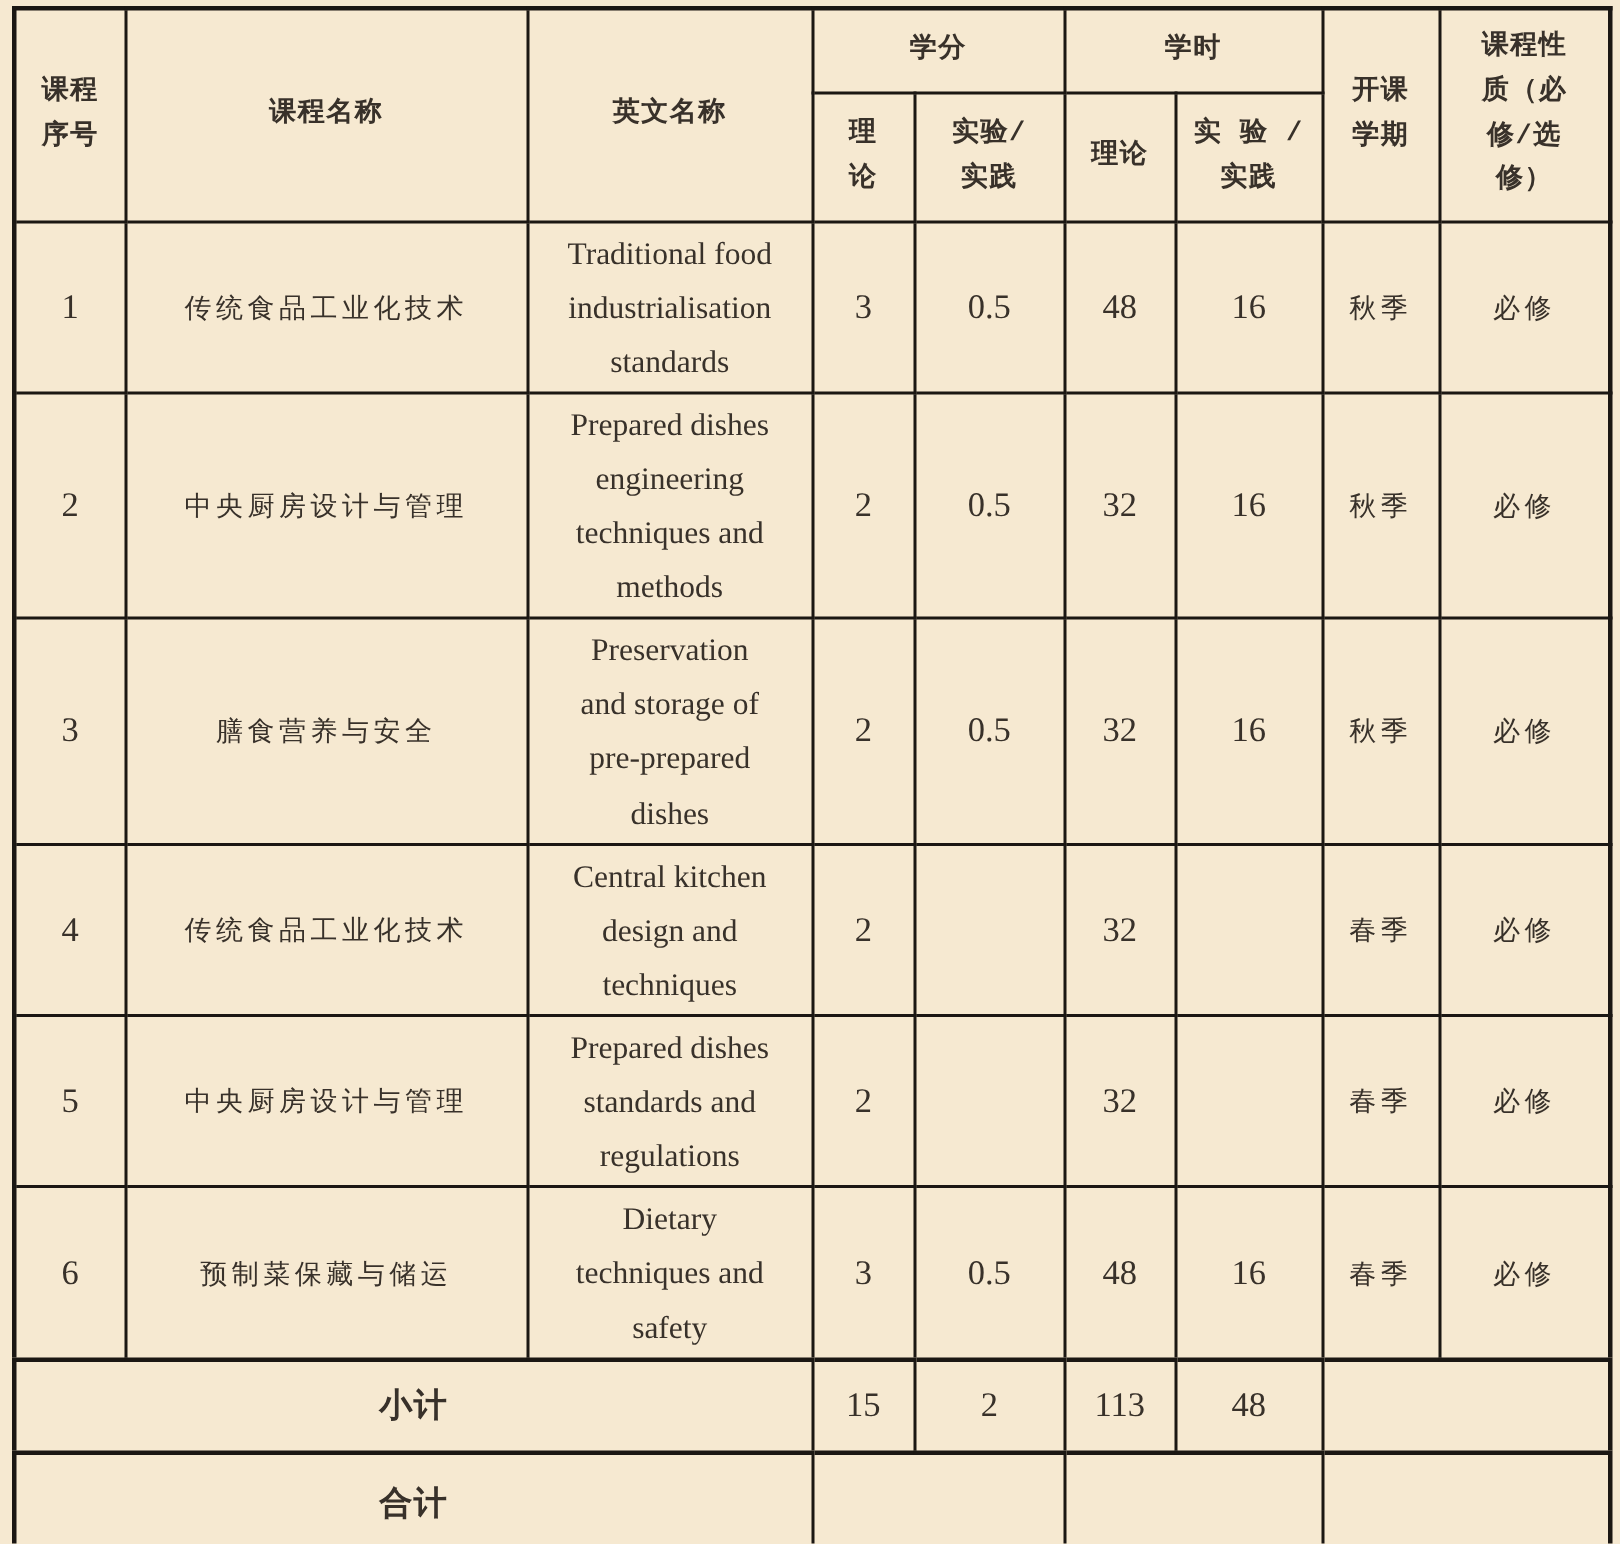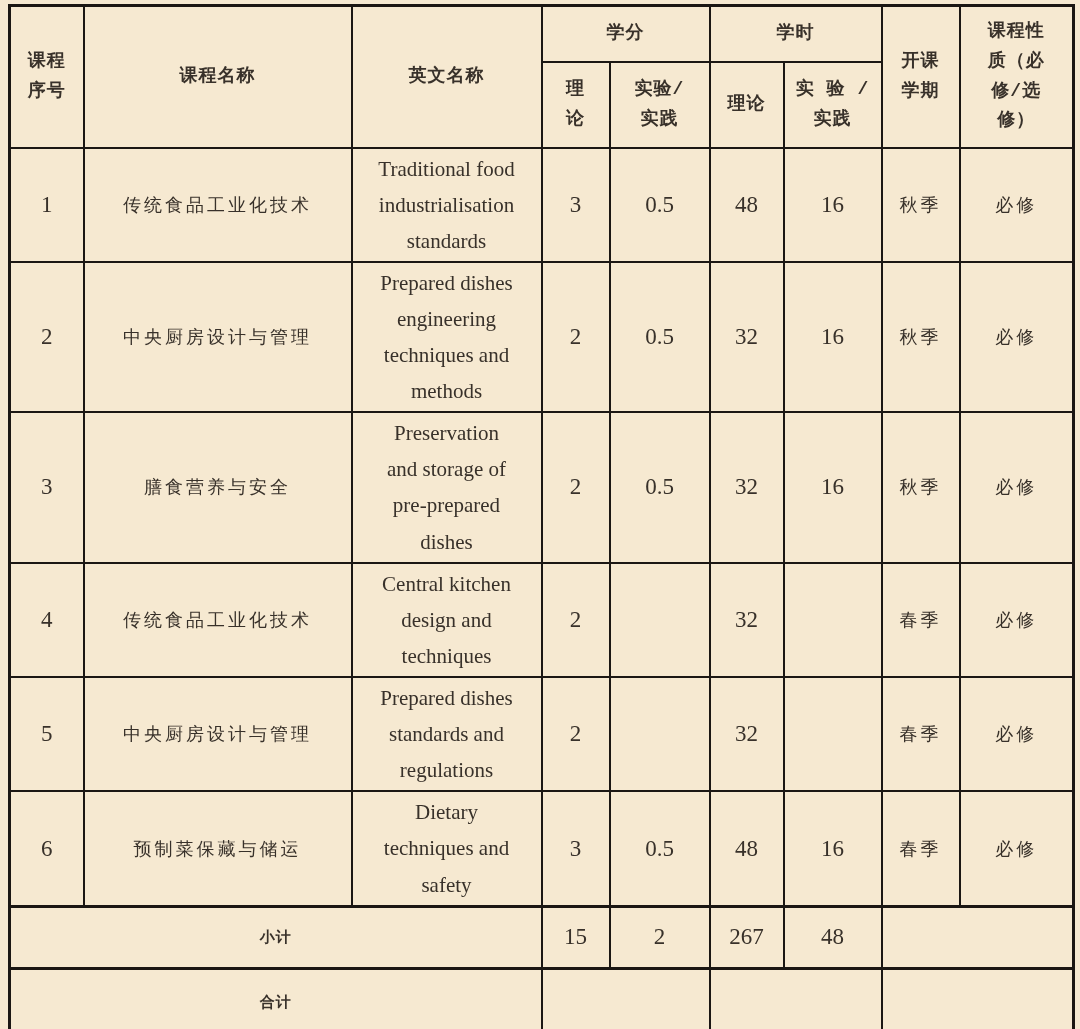--- a/index.html
+++ b/index.html
@@ -67,21 +67,21 @@
     color: #6e665a;
     font-size: 18px;
     letter-spacing: 3px;
     font-weight: 400;
     font-family: "Liberation Serif", serif;
     margin-top: 34px;
   }
   .sum-label {
     font-weight: 700;
     color: #2a2318;
-    font-size: 15px;
+    font-size: 22px;
     font-family: Liberation Serif, serif;
     letter-spacing: 1px;
   }
   tr.r-hdr-a  { height: 56px; }
   tr.r-hdr-b  { height: 86px; }
   tr.r-1 { height: 112px; }
   tr.r-2 { height: 146px; }
   tr.r-3 { height: 148px; }
   tr.r-4 { height: 112px; }
   tr.r-5 { height: 112px; }
@@ -210,21 +210,21 @@
       <td class="num">48</td>
       <td class="num">16</td>
       <td class="cjk-light">春季</td>
       <td class="cjk-light">必修</td>
     </tr>
 
     <tr class="r-subtotal">
       <td colspan="3" class="sum-label">小计</td>
       <td class="num">15</td>
       <td class="num">2</td>
-      <td class="num">267</td>
+      <td class="num">113</td>
       <td class="num">48</td>
       <td colspan="2" class="num"></td>
     </tr>
 
     <tr class="r-total">
       <td colspan="3" class="sum-label">合计</td>
       <td colspan="2" class="num"></td>
       <td colspan="2" class="num"></td>
       <td colspan="2" class="num"></td>
     </tr>

